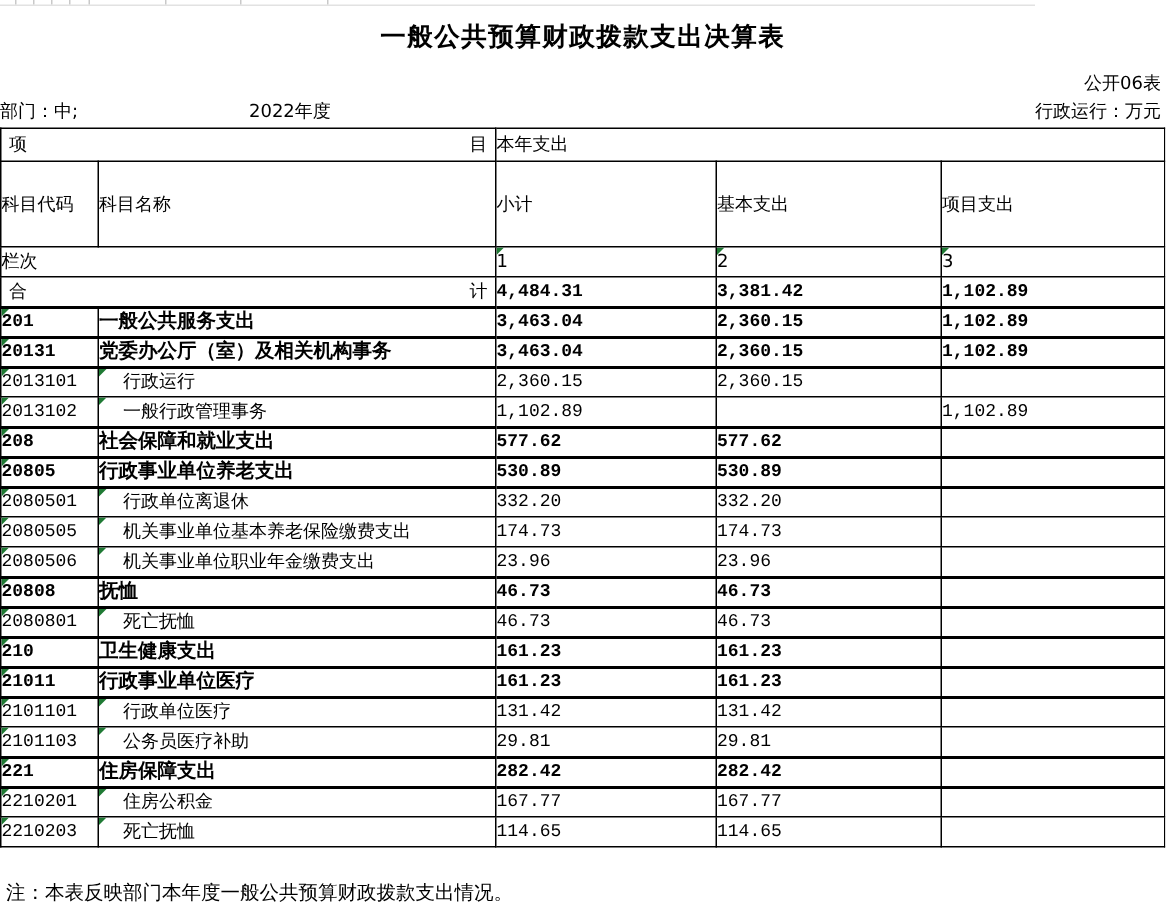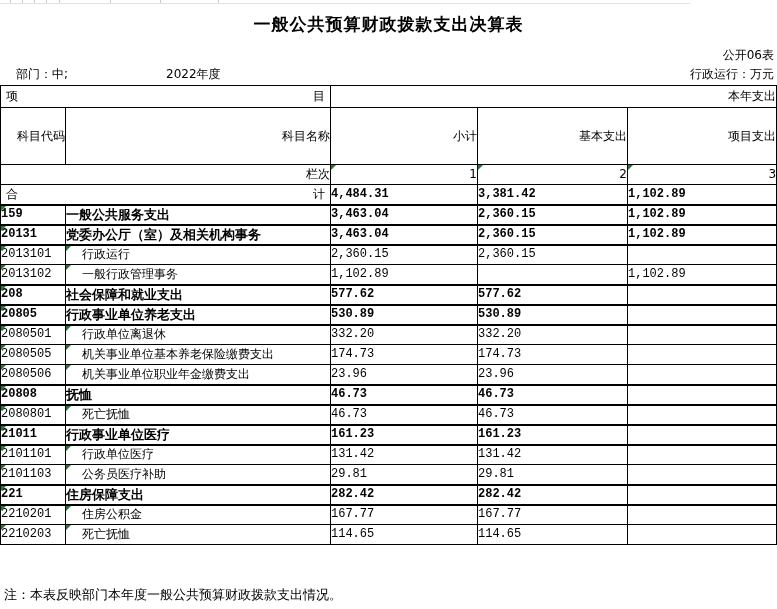--- a/index.html
+++ b/index.html
@@ -7,35 +7,35 @@
     position:relative;width:777px;height:609px;background:#ffffff;
     font-family:"DejaVu Sans",sans-serif;color:#000;overflow:hidden;
   }
   
   .grid-remnant{position:absolute;top:0;left:0;width:690px;height:3px;border-bottom:1px solid #e2e2e2;}
   .grid-remnant .tick{position:absolute;top:0;width:1px;height:3px;background:#c9c9c9;}
 
   .doc-title{position:absolute;top:13px;left:0;width:100%;text-align:center;
     font-size:17px;font-weight:bold;letter-spacing:1px;}
   .sheet-label{position:absolute;top:47px;right:3px;font-size:12px;}
-  .meta-dept{position:absolute;top:66px;left:16px;font-size:12px;}
+  .meta-dept{position:absolute;top:66px;left:0;font-size:12px;}
   .meta-year{position:absolute;top:66px;left:166px;font-size:12px;}
   .meta-unit{position:absolute;top:66px;right:3px;font-size:12px;}
 
   table.budget{
     position:absolute;top:85px;left:0;width:776px;
     border-collapse:collapse;table-layout:fixed;
   }
   table.budget td{
     border:1px solid #000;padding:0;overflow:hidden;white-space:nowrap;
     font-size:12px;line-height:1.05;vertical-align:middle;position:relative;
   }
   tr.rA{height:22px;} tr.rB{height:57px;} tr.rC{height:20px;}
   tr.total{height:20px;} tr.data{height:20px;}
-  .center{text-align:right;margin-top:42px;}
+  .center{text-align:left;margin-top:42px;}
   .dist{display:flex;justify-content:space-between;width:100%;box-sizing:border-box;padding:0 5px;}
   td.num{
     text-align:left;padding-right:3px;
     font-family:"Liberation Mono","DejaVu Sans Mono",monospace;
   }
   td.code{padding-left:3px;font-family:"Liberation Mono","DejaVu Sans Mono",monospace;}
   td.name{padding-left:4px;}
   tr.detail td.name{padding-left:16px;margin-top:20px;}
   tr.cat td{border-top-width:2px;border-bottom-width:2px;}
   tr.cat td.code,tr.cat td.num{font-weight:bold;}
@@ -108,21 +108,21 @@
             <span>合</span>
             <span>计</span>
           </span>
         </td>
         <td class="num">4,484.31</td>
         <td class="num">3,381.42</td>
         <td class="num">1,102.89</td>
       </tr>
 
     <tr class="data cat">
-      <td class="code"><span class="tri tri-code"></span><span>159</span></td>
+      <td class="code"><span class="tri tri-code"></span><span>201</span></td>
       <td class="name"><span>一般公共服务支出</span></td>
       <td class="num">3,463.04</td>
       <td class="num">2,360.15</td>
       <td class="num">1,102.89</td>
     </tr>
 
     <tr class="data cat">
       <td class="code"><span class="tri tri-code"></span><span>20131</span></td>
       <td class="name"><span>党委办公厅（室）及相关机构事务</span></td>
       <td class="num">3,463.04</td>
@@ -195,20 +195,27 @@
     </tr>
 
     <tr class="data detail">
       <td class="code"><span class="tri tri-code"></span><span>2080801</span></td>
       <td class="name"><span class="tri tri-name"></span><span>死亡抚恤</span></td>
       <td class="num">46.73</td>
       <td class="num">46.73</td>
       <td class="num"></td>
     </tr>
 
+    <tr class="data cat">
+      <td class="code"><span class="tri tri-code"></span><span>210</span></td>
+      <td class="name"><span>卫生健康支出</span></td>
+      <td class="num">161.23</td>
+      <td class="num">161.23</td>
+      <td class="num"></td>
+    </tr>
 
     <tr class="data cat">
       <td class="code"><span class="tri tri-code"></span><span>21011</span></td>
       <td class="name"><span>行政事业单位医疗</span></td>
       <td class="num">161.23</td>
       <td class="num">161.23</td>
       <td class="num"></td>
     </tr>
 
     <tr class="data detail">

